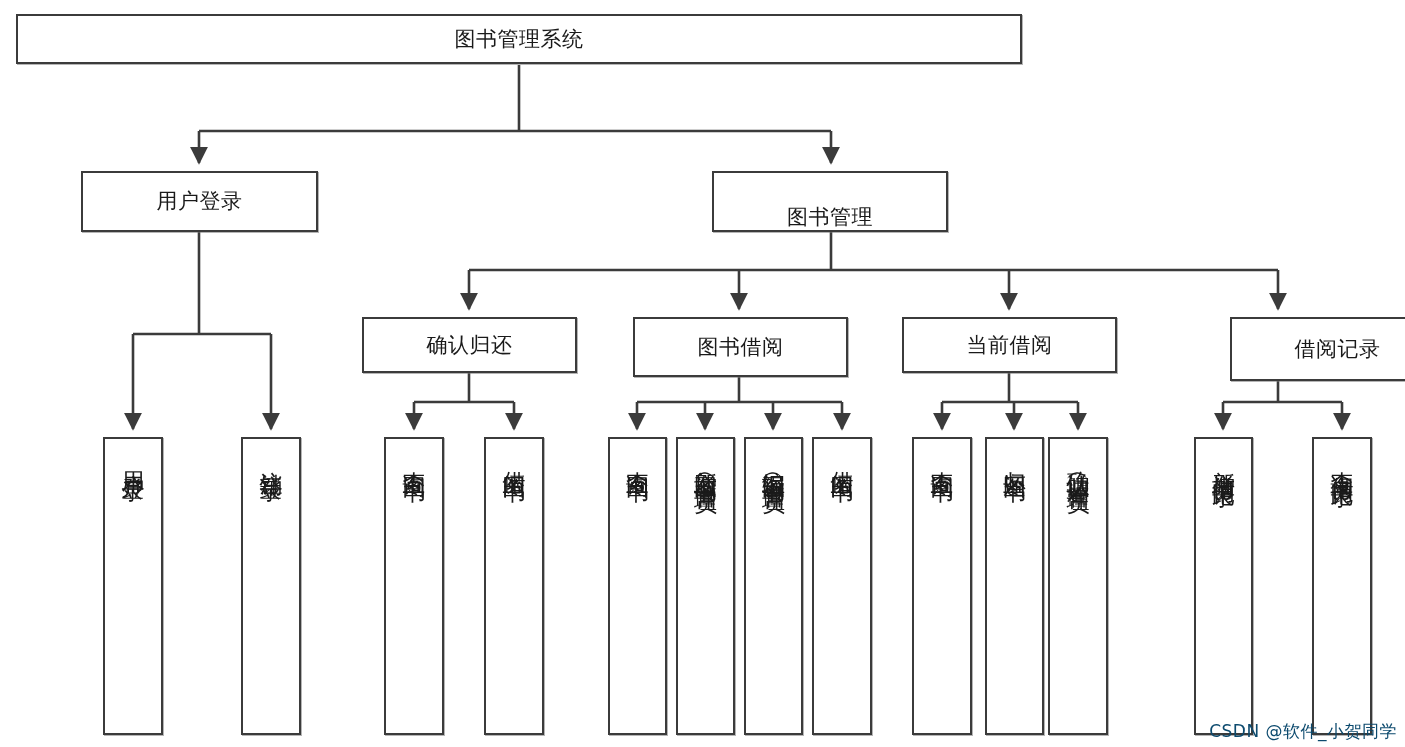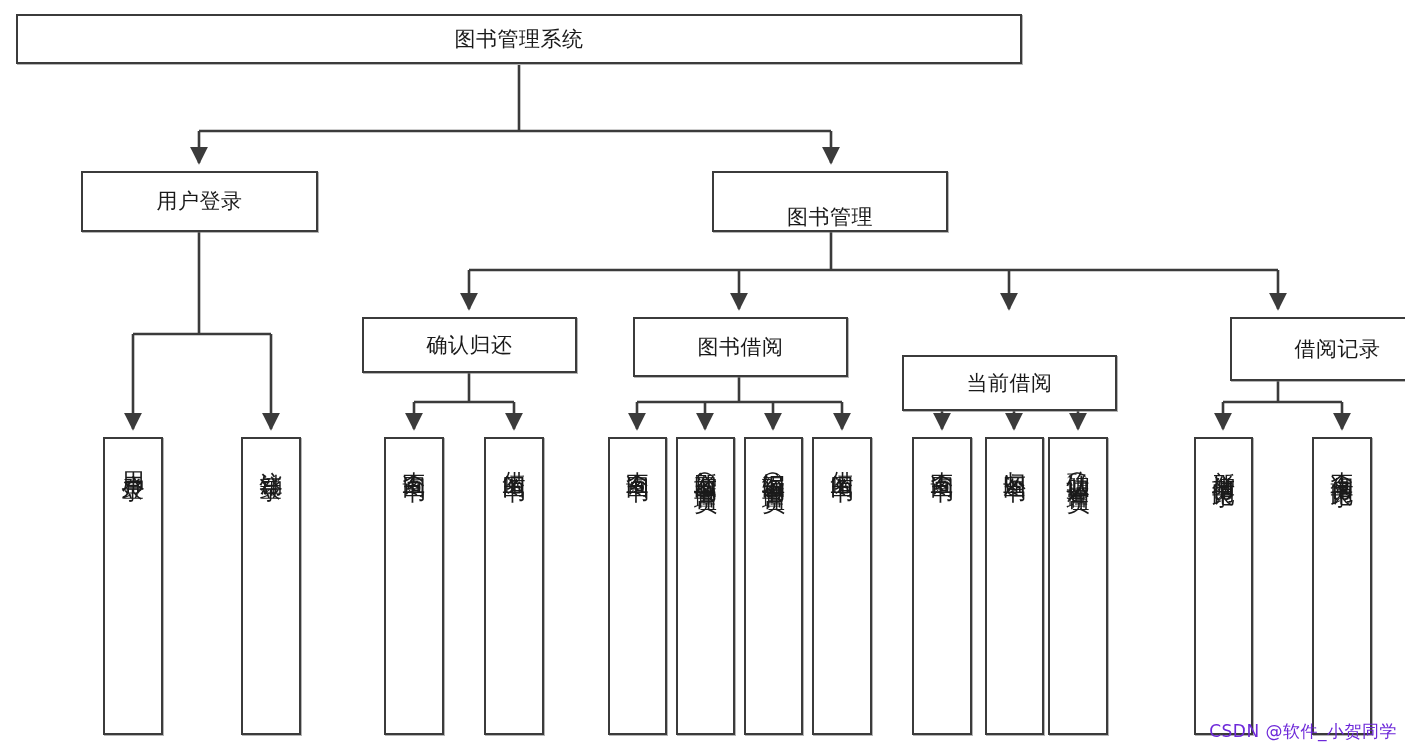--- a/index.html
+++ b/index.html
@@ -53,21 +53,21 @@
     text-orientation: upright;
     font-size: 23px;
     letter-spacing: 3px;
     white-space: nowrap;
   }
   #watermark {
     position: absolute;
     right: 8px;
     bottom: 4px;
     font-size: 17px;
-    color: #6d28d9;
+    color: #0c4a6e;
     white-space: nowrap;
     letter-spacing: 0.5px;
     pointer-events: none;
   }
 </style>
 </head>
 <body>
 
 <div id="canvas">
 
@@ -131,21 +131,21 @@
   <div class="node horiz" style="left:712px; top:171px; width:236px; height:61px;align-items:flex-end;">
     <span class="label">图书管理</span>
   </div>
 
   <div class="node horiz" style="left:362px; top:317px; width:215px; height:56px;">
     <span class="label">确认归还</span>
   </div>
   <div class="node horiz" style="left:633px; top:317px; width:215px; height:60px;">
     <span class="label">图书借阅</span>
   </div>
-  <div class="node horiz" style="left:902px; top:317px; width:215px; height:56px;margin-top:38px;">
+  <div class="node horiz" style="left:902px; top:317px; width:215px; height:56px;">
     <span class="label">当前借阅</span>
   </div>
   <div class="node horiz" style="left:1198px; top:317px; width:215px; height:64px;margin-left:32px;">
     <span class="label">借阅记录</span>
   </div>
 
   <div class="node vert" style="left:103px; top:437px; width:60px; height:298px;">
     <span class="label">用户登录</span>
   </div>
   <div class="node vert" style="left:241px; top:437px; width:60px; height:298px;">

